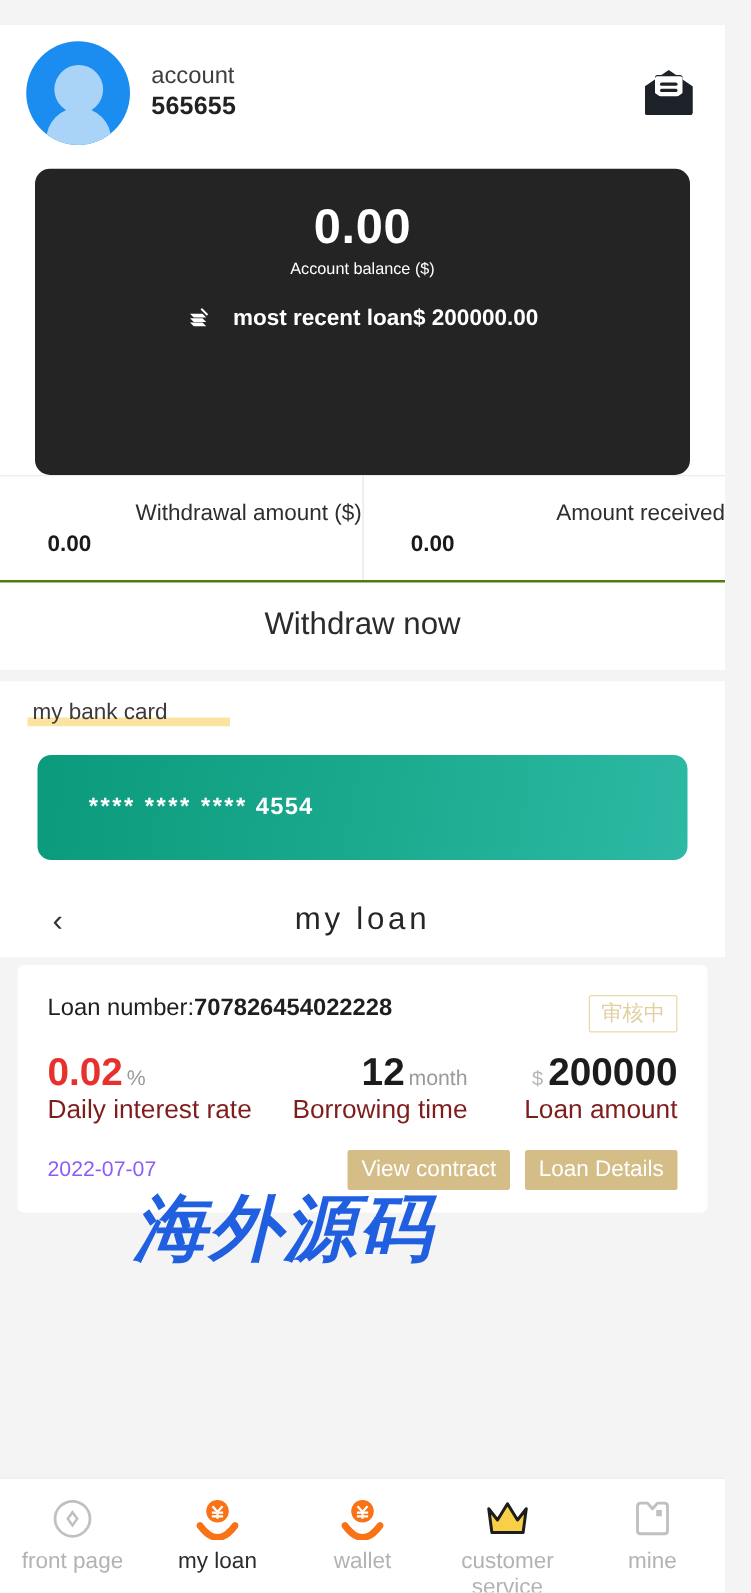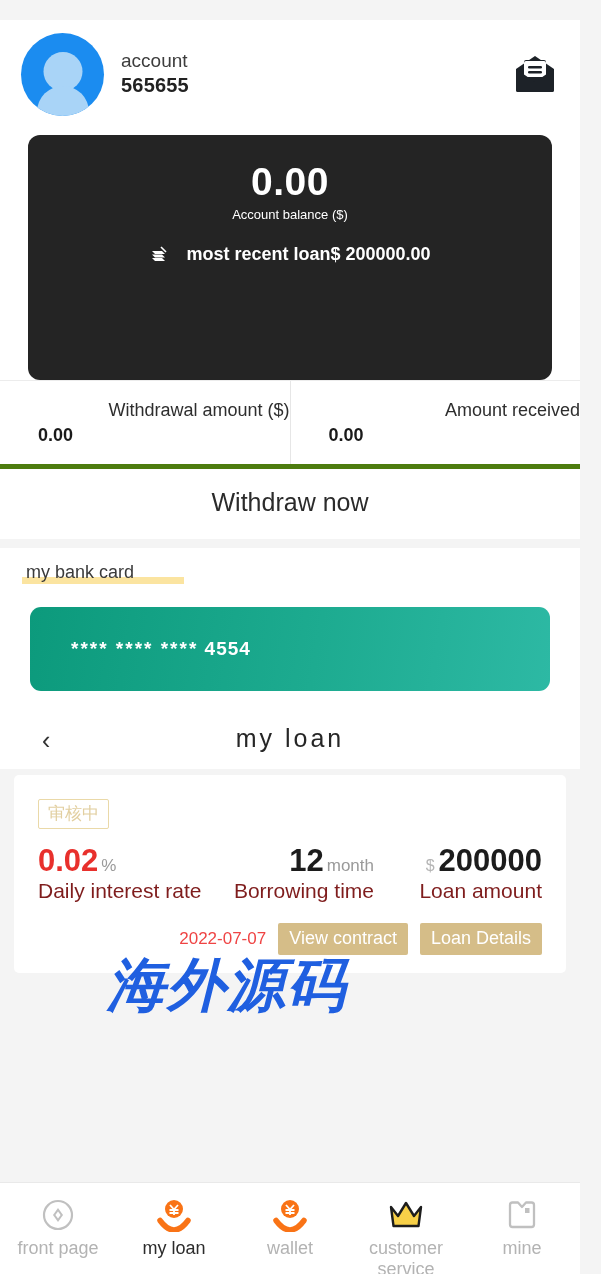--- a/index.html
+++ b/index.html
@@ -80,21 +80,21 @@
   }
   .wd-cell { flex: 1; padding: 17px 0 18px 38px; }
   .wd-cell + .wd-cell { border-left: 1px solid #e6e6e6; padding-left: 38px; }
   .wd-label { font-size: 18px; color: #2e2e2e; line-height: 1.4; text-align: right; }
   .wd-value { font-size: 18px; color: #1a1a1a; font-weight: bold; margin-top: 2px; }
 
   .withdraw-now {
     background: #fff; text-align: center;
     font-size: 25px; color: #2b2b2b;
     padding: 19px 16px 22px;
-    border-top: 5px solid #4d7c0f;
+    border-top: 2px solid #4d7c0f;
     flex: none;
   }
 
   .gap-sm { height: 9px; background: #f4f4f4; flex: none; }
 
   
   .bank-sect { background: #fff; padding: 13px 0 20px; flex: none; }
   .bank-title-wrap { padding-left: 22px; }
   .bank-title {
     display: inline-block; position: relative;
@@ -157,21 +157,21 @@
   .stat-num { font-size: 31px; font-weight: bold; color: #1c1c1c; }
   .stat-num.red { color: #e8302c; }
   .stat-unit { font-size: 17px; color: #9a9a9a; margin-left: 3px; }
   .stat-pre { font-size: 16px; color: #b5b5b5; margin-right: 4px; }
   .stat-label {
     font-size: 21px; color: #7f1d1d; line-height: 1.15; margin-top: 1px;
   }
   .loan-foot {
     display: flex; align-items: center; margin-top: 20px;
   }
-  .loan-date { font-size: 17px; color: #ef4444; flex: 1; text-align: right; }
+  .loan-date { font-size: 17px; color: #8b5cf6; flex: 1; }
   .loan-btn {
     background: #d5bd88; color: #fff;
     font-size: 18px; padding: 5px 11px 6px;
     border-radius: 2px; margin-left: 12px;
   }
 
   .watermark {
     position: absolute; left: 107px; top: 178px;
     font-family: "DejaVu Sans", sans-serif;
     font-size: 58px; font-weight: bold; font-style: italic;
@@ -270,20 +270,23 @@
   </div>
 
   <div class="loan-nav">
     <div class="back-chevron">‹</div>
     <div class="loan-nav-title">my loan</div>
   </div>
 
   <div class="loan-area">
     <div class="loan-card">
       <div class="loan-no-row">
+        <div class="loan-no">
+          <span>Loan number:</span><b>707826454022228</b>
+        </div>
         <div class="status-badge">审核中</div>
       </div>
 
       <div class="stats">
         <div class="stat">
           <div class="stat-top">
             <span class="stat-num red">0.02</span><span class="stat-unit">%</span>
           </div>
           <div class="stat-label">Daily interest rate</div>
         </div>

